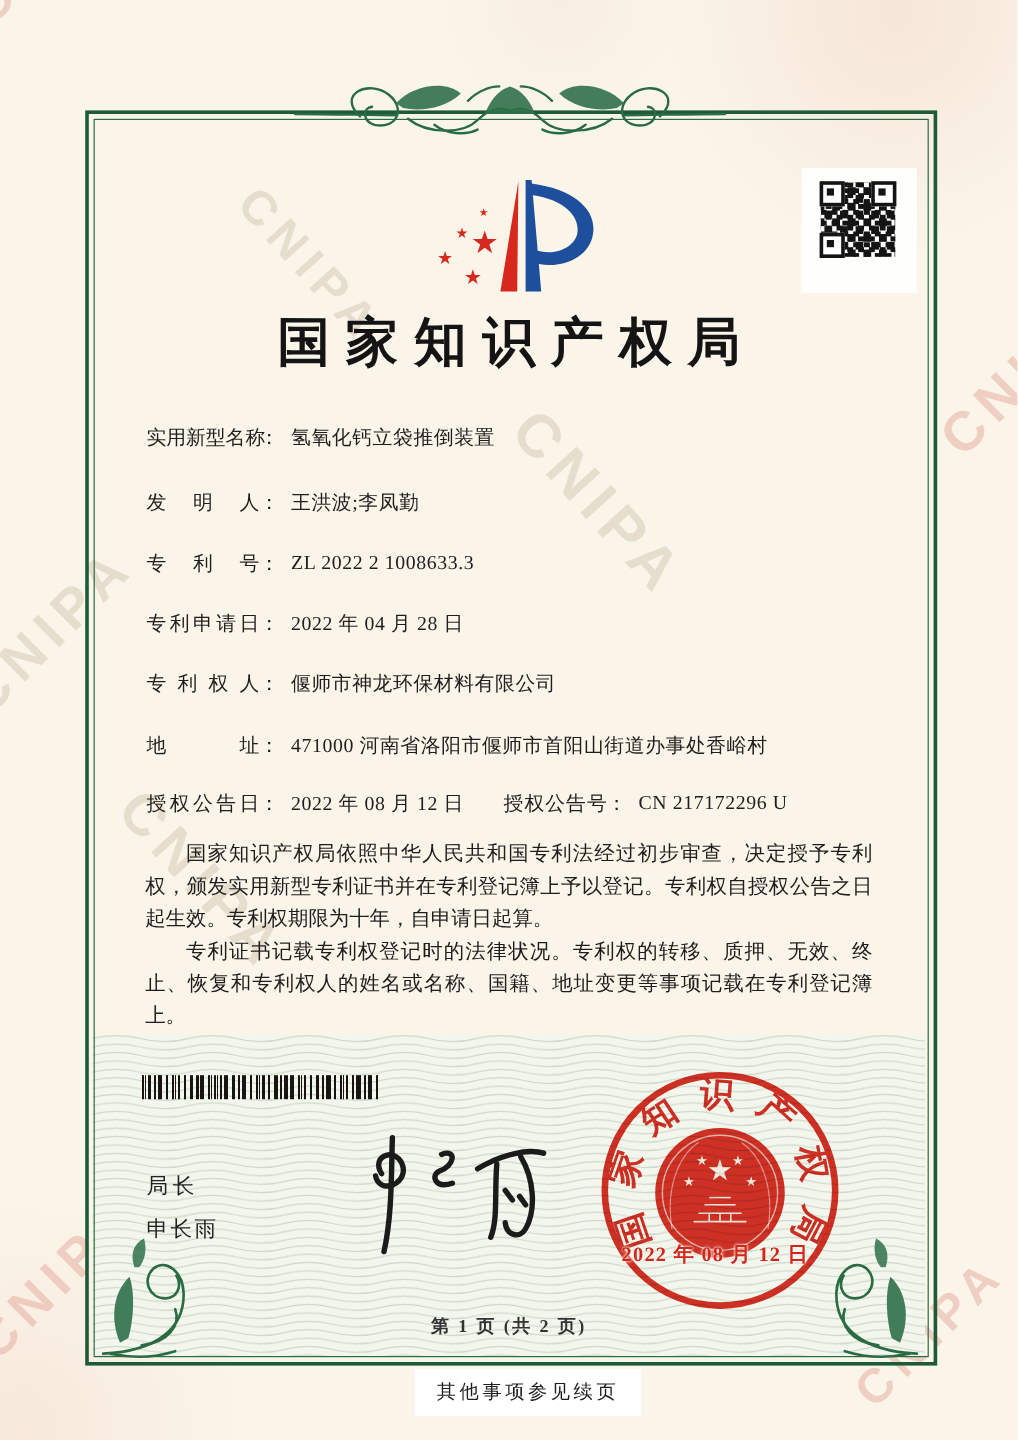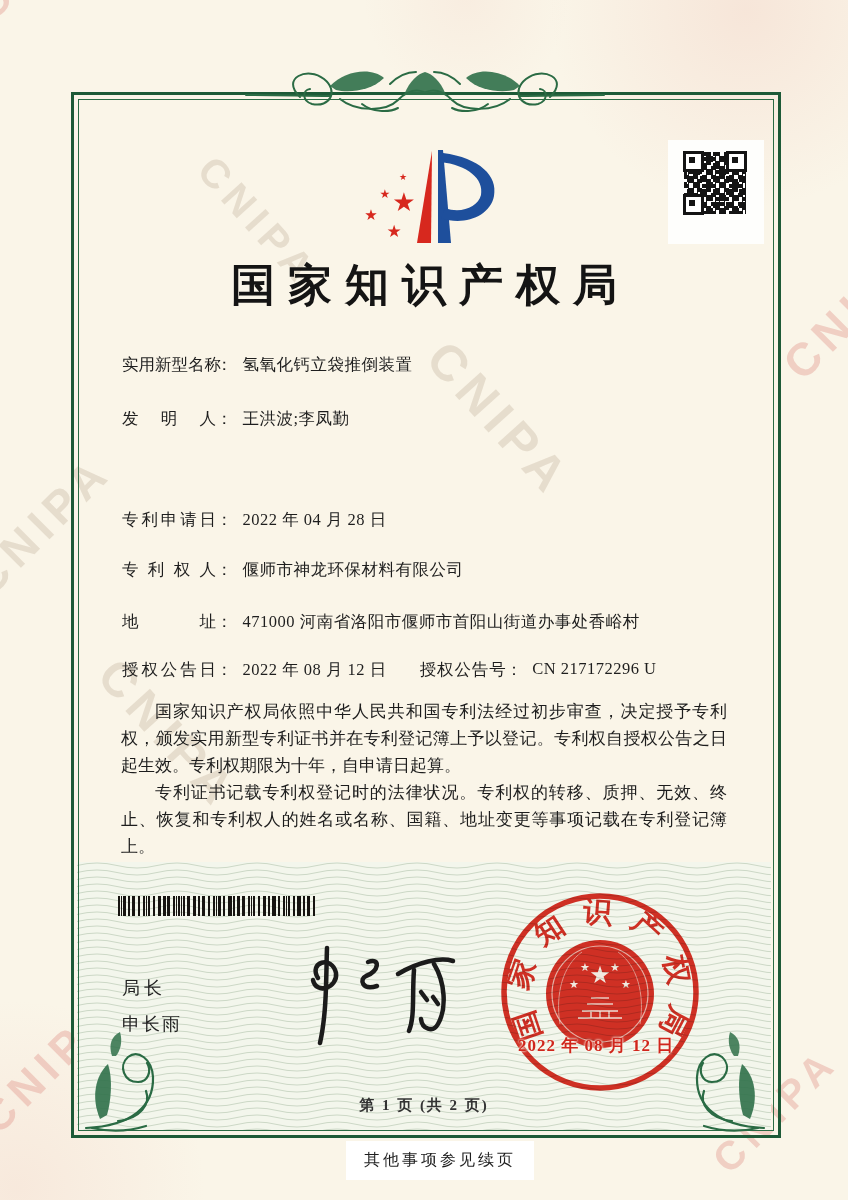--- a/index.html
+++ b/index.html
@@ -161,20 +161,23 @@
     </div>
   </div>
 
   <div class="doc-title">国家知识产权局</div>
 
   <div class="field-row row-name">
     <span class="f-label">实用新型名称</span><span class="f-colon">：</span><span class="f-value">氢氧化钙立袋推倒装置</span>
   </div>
   <div class="field-row row-inventor">
     <span class="f-label">发明人</span><span class="f-colon">：</span><span class="f-value">王洪波;李凤勤</span>
+  </div>
+  <div class="field-row row-patno">
+    <span class="f-label">专利号</span><span class="f-colon">：</span><span class="f-value">ZL 2022 2 1008633.3</span>
   </div>
   <div class="field-row row-filing">
     <span class="f-label">专利申请日</span><span class="f-colon">：</span><span class="f-value">2022 年 04 月 28 日</span>
   </div>
   <div class="field-row row-patentee">
     <span class="f-label">专利权人</span><span class="f-colon">：</span><span class="f-value">偃师市神龙环保材料有限公司</span>
   </div>
   <div class="field-row row-address">
     <span class="f-label">地址</span><span class="f-colon">：</span><span class="f-value">471000 河南省洛阳市偃师市首阳山街道办事处香峪村</span>
   </div>

